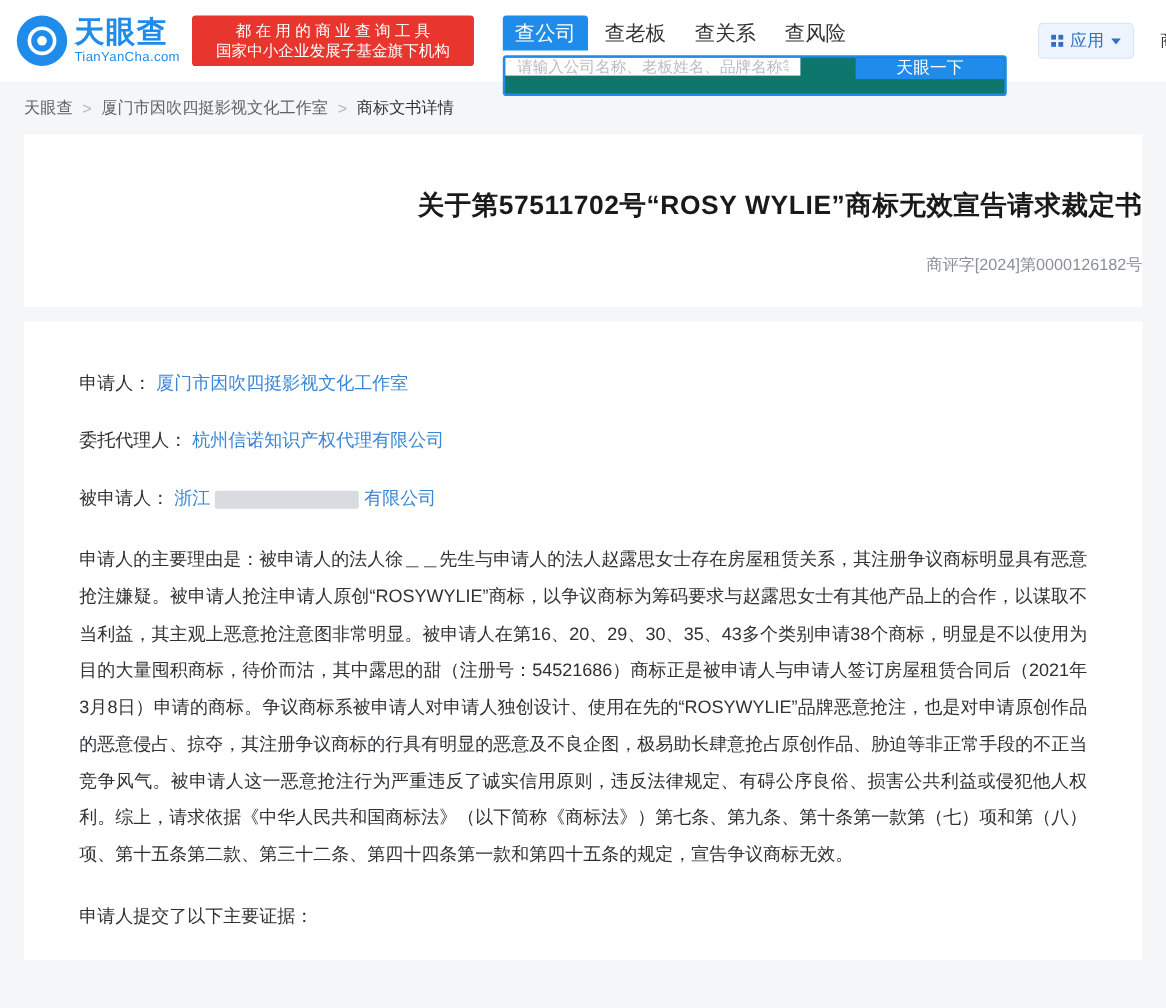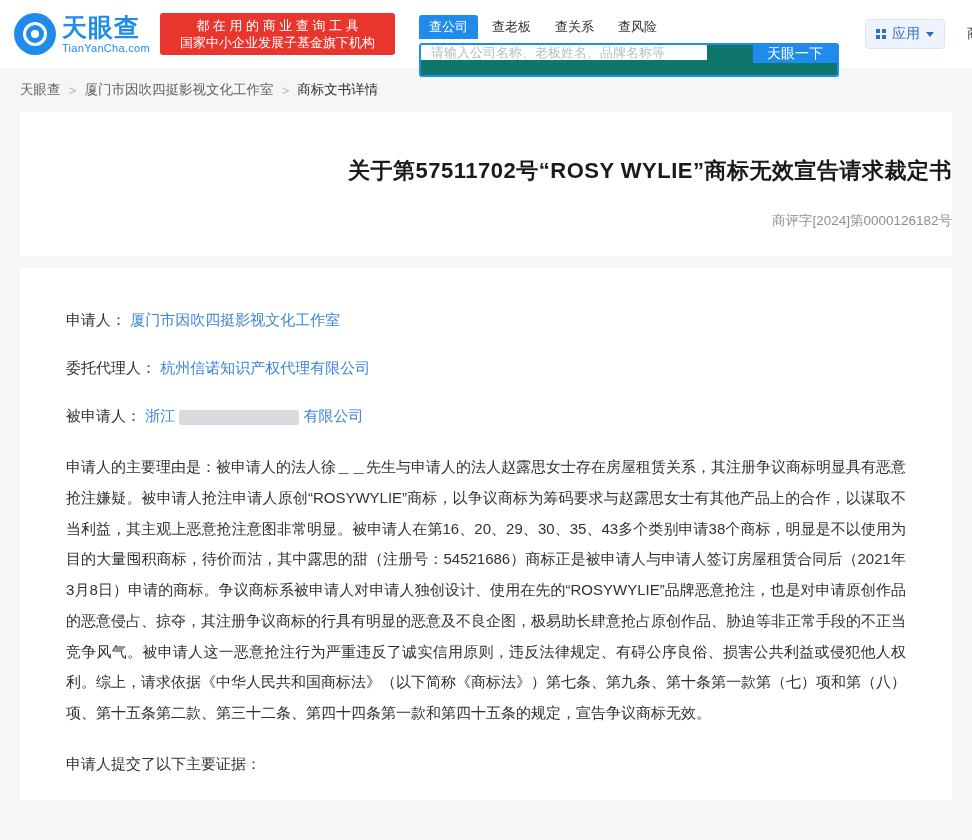--- a/index.html
+++ b/index.html
@@ -63,21 +63,21 @@
     flex: 0 0 auto;
     position: relative;
     width: 420px;
   }
   .search-tabs {
     display: flex;
     gap: 4px;
     margin-bottom: 4px;
   }
   .search-tab {
-    font-size: 13px;
+    font-size: 17px;
     color: #333;
     padding: 3px 10px;
     border-radius: 3px 3px 0 0;
     cursor: pointer;
     margin-top: 24px;
   }
   .search-tab.active {
     background: #1f8ceb;
     color: #ffffff;
   }
@@ -98,21 +98,21 @@
     font-size: 13px;
     color: #333;
     font-family: "Liberation Sans", sans-serif;
   }
   .search-input::placeholder { color: #b9bcc2; }
   .search-btn {
     background: #1f8ceb;
     color: #fff;
     border: none;
     font-size: 14px;
-    padding: 0 14px;
+    padding: 0 34px;
     cursor: pointer;
     font-family: Liberation Mono, monospace;
     white-space: nowrap;
     margin-left: 46px;
   }
 
   .apps-btn {
     margin-left: 26px;
     background: #eef4fd;
     color: #2f6fc4;

